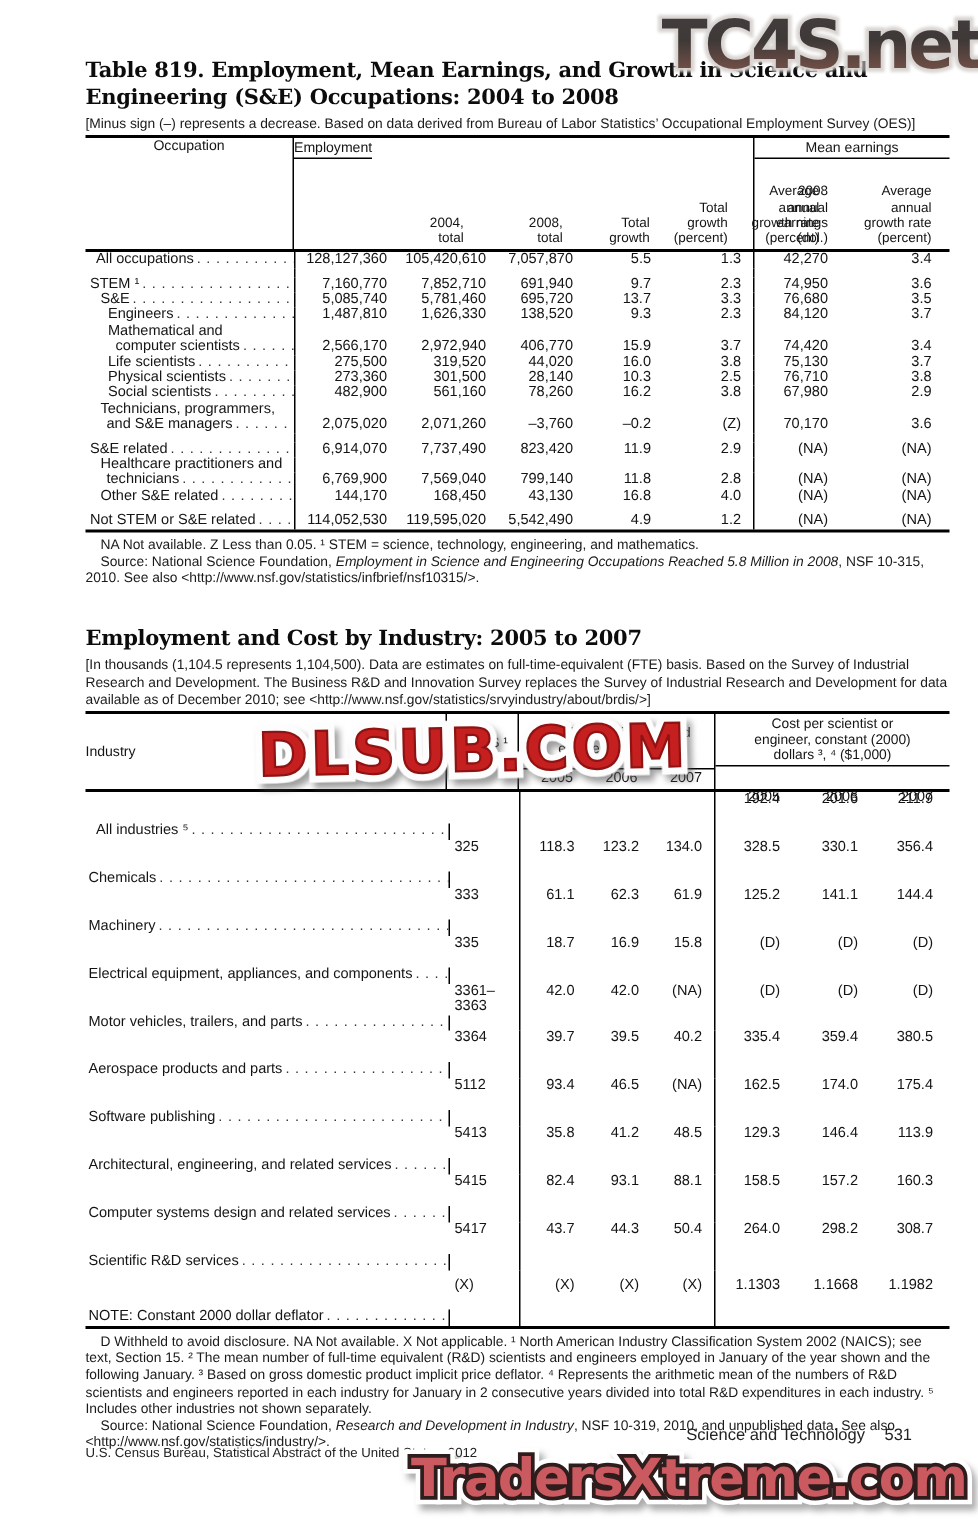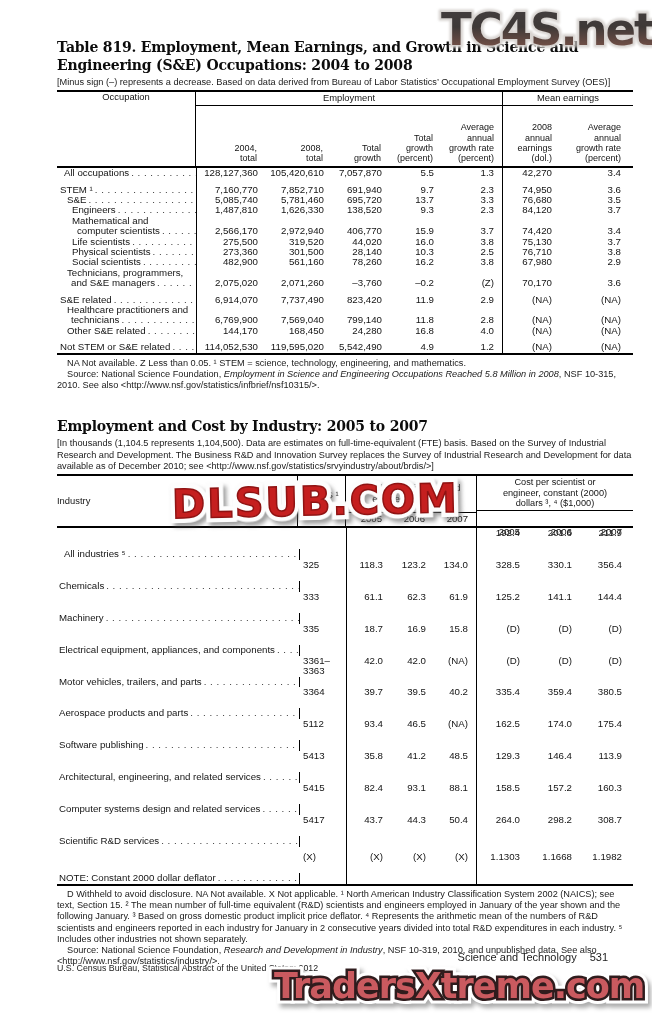--- a/index.html
+++ b/index.html
@@ -18,21 +18,21 @@
   .trow.b{font-weight:normal;}
   .trow.sp{height:6px;}
   .lbl{white-space:nowrap;}
   .dots{flex:1;overflow:hidden;white-space:nowrap;margin-left:2px;padding-right:2px;color:#333;}
   .dots::after{content:". . . . . . . . . . . . . . . . . . . . . . . . . . . . . . . . . . . . . . . . . . . . . . . . . .";letter-spacing:0.5px;}
 
   
   .thead819{display:flex;border-bottom:2px solid #000;height:74px;font-size:9px;line-height:10.2px;}
   .co{width:140px;border-right:1px solid #000;display:flex;}
   .occ-head{width:140px;border-right:1px solid #000;display:flex;align-items:flex-start;justify-content:center;font-size:9.4px;}
-  .egroup{width:306px;border-right:1px solid #000;display:flex;flex-direction:column;}
+  .egroup{width:306px;border-right:1px solid #000;display:flex;flex-direction:row;}
   .mgroup{width:130px;display:flex;flex-direction:column;}
   .gl819{height:13px;line-height:12.5px;border-bottom:1px solid #000;text-align:center;font-size:9.4px;}
   .mgroup .gl819{}
   .cols{display:flex;flex:1;align-items:flex-end;}
   .colh{text-align:right;white-space:pre-line;padding-bottom:3px;}
   .v1{width:66px;padding-right:5px;text-align:right;}
   .v2{width:68px;padding-right:7px;text-align:right;}
   .v3{width:60px;padding-right:9px;text-align:right;}
   .v4{width:50px;padding-right:7px;text-align:right;}
   .v5{width:62px;padding-right:8px;text-align:right;border-right:1px solid #000;}
@@ -342,21 +342,21 @@
             <div class="cell v6">(NA)</div>
             <div class="cell v7">(NA)</div>
           </div>
           <div class="trow">
             <div class="cell co">
               <div class="lbl" style="padding-left: 10px;">Other S&amp;E related</div>
               <div class="dots"></div>
             </div>
             <div class="cell v1">144,170</div>
             <div class="cell v2">168,450</div>
-            <div class="cell v3">24,280</div>
+            <div class="cell v3">43,130</div>
             <div class="cell v4">16.8</div>
             <div class="cell v5">4.0</div>
             <div class="cell v6">(NA)</div>
             <div class="cell v7">(NA)</div>
           </div>
           <div class="trow sp">
             <div class="cell co"></div>
             <div class="cell v1"></div>
             <div class="cell v2"></div>
             <div class="cell v3"></div>

